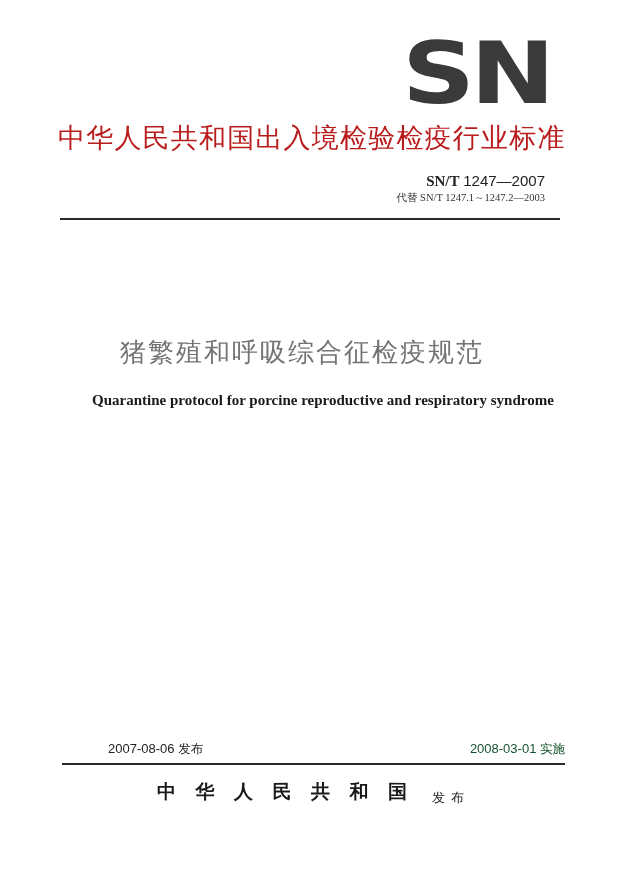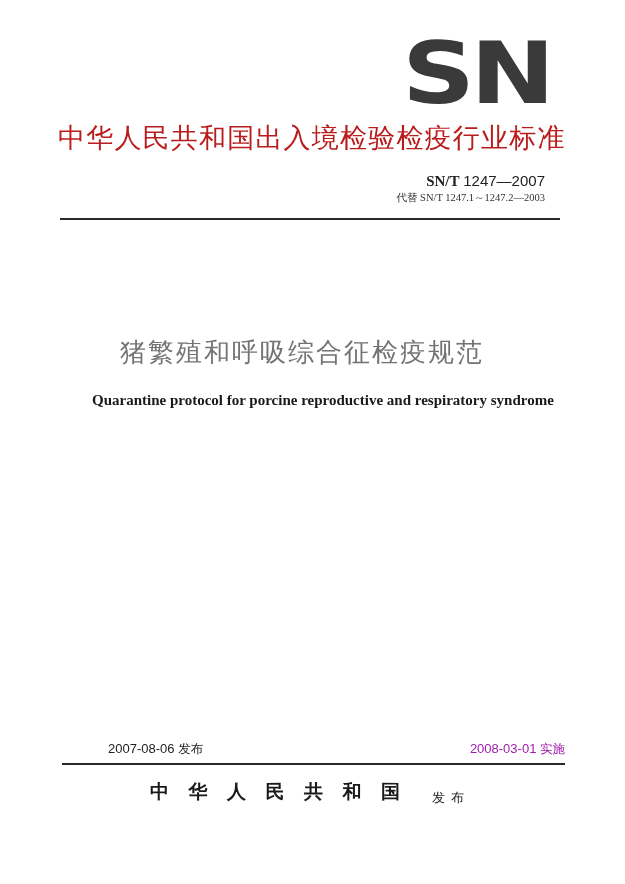--- a/index.html
+++ b/index.html
@@ -107,28 +107,28 @@
       color: #222;
       font-family: "Liberation Sans", sans-serif;
       margin-left: 46px;
     }
     .date-impl {
       right: 60px;
       top: 740px;
       font-size: 13px;
       line-height: 17px;
       white-space: nowrap;
-      color: #a21caf;
+      color: #14532d;
       text-align: right;
       font-family: "Liberation Sans", sans-serif;
     }
     .date-label { font-family: "DejaVu Sans", sans-serif; font-size: 12.5px; }
 
     .issuer-block {
-      left: 150px;
+      left: 157px;
       top: 781px;
       font-family: "DejaVu Serif", serif;
       font-weight: bold;
       color: #1a1a1a;
     }
     .issuer-line1 {
       font-size: 19px;
       line-height: 20px;
       letter-spacing: 19.5px;
       white-space: nowrap;

